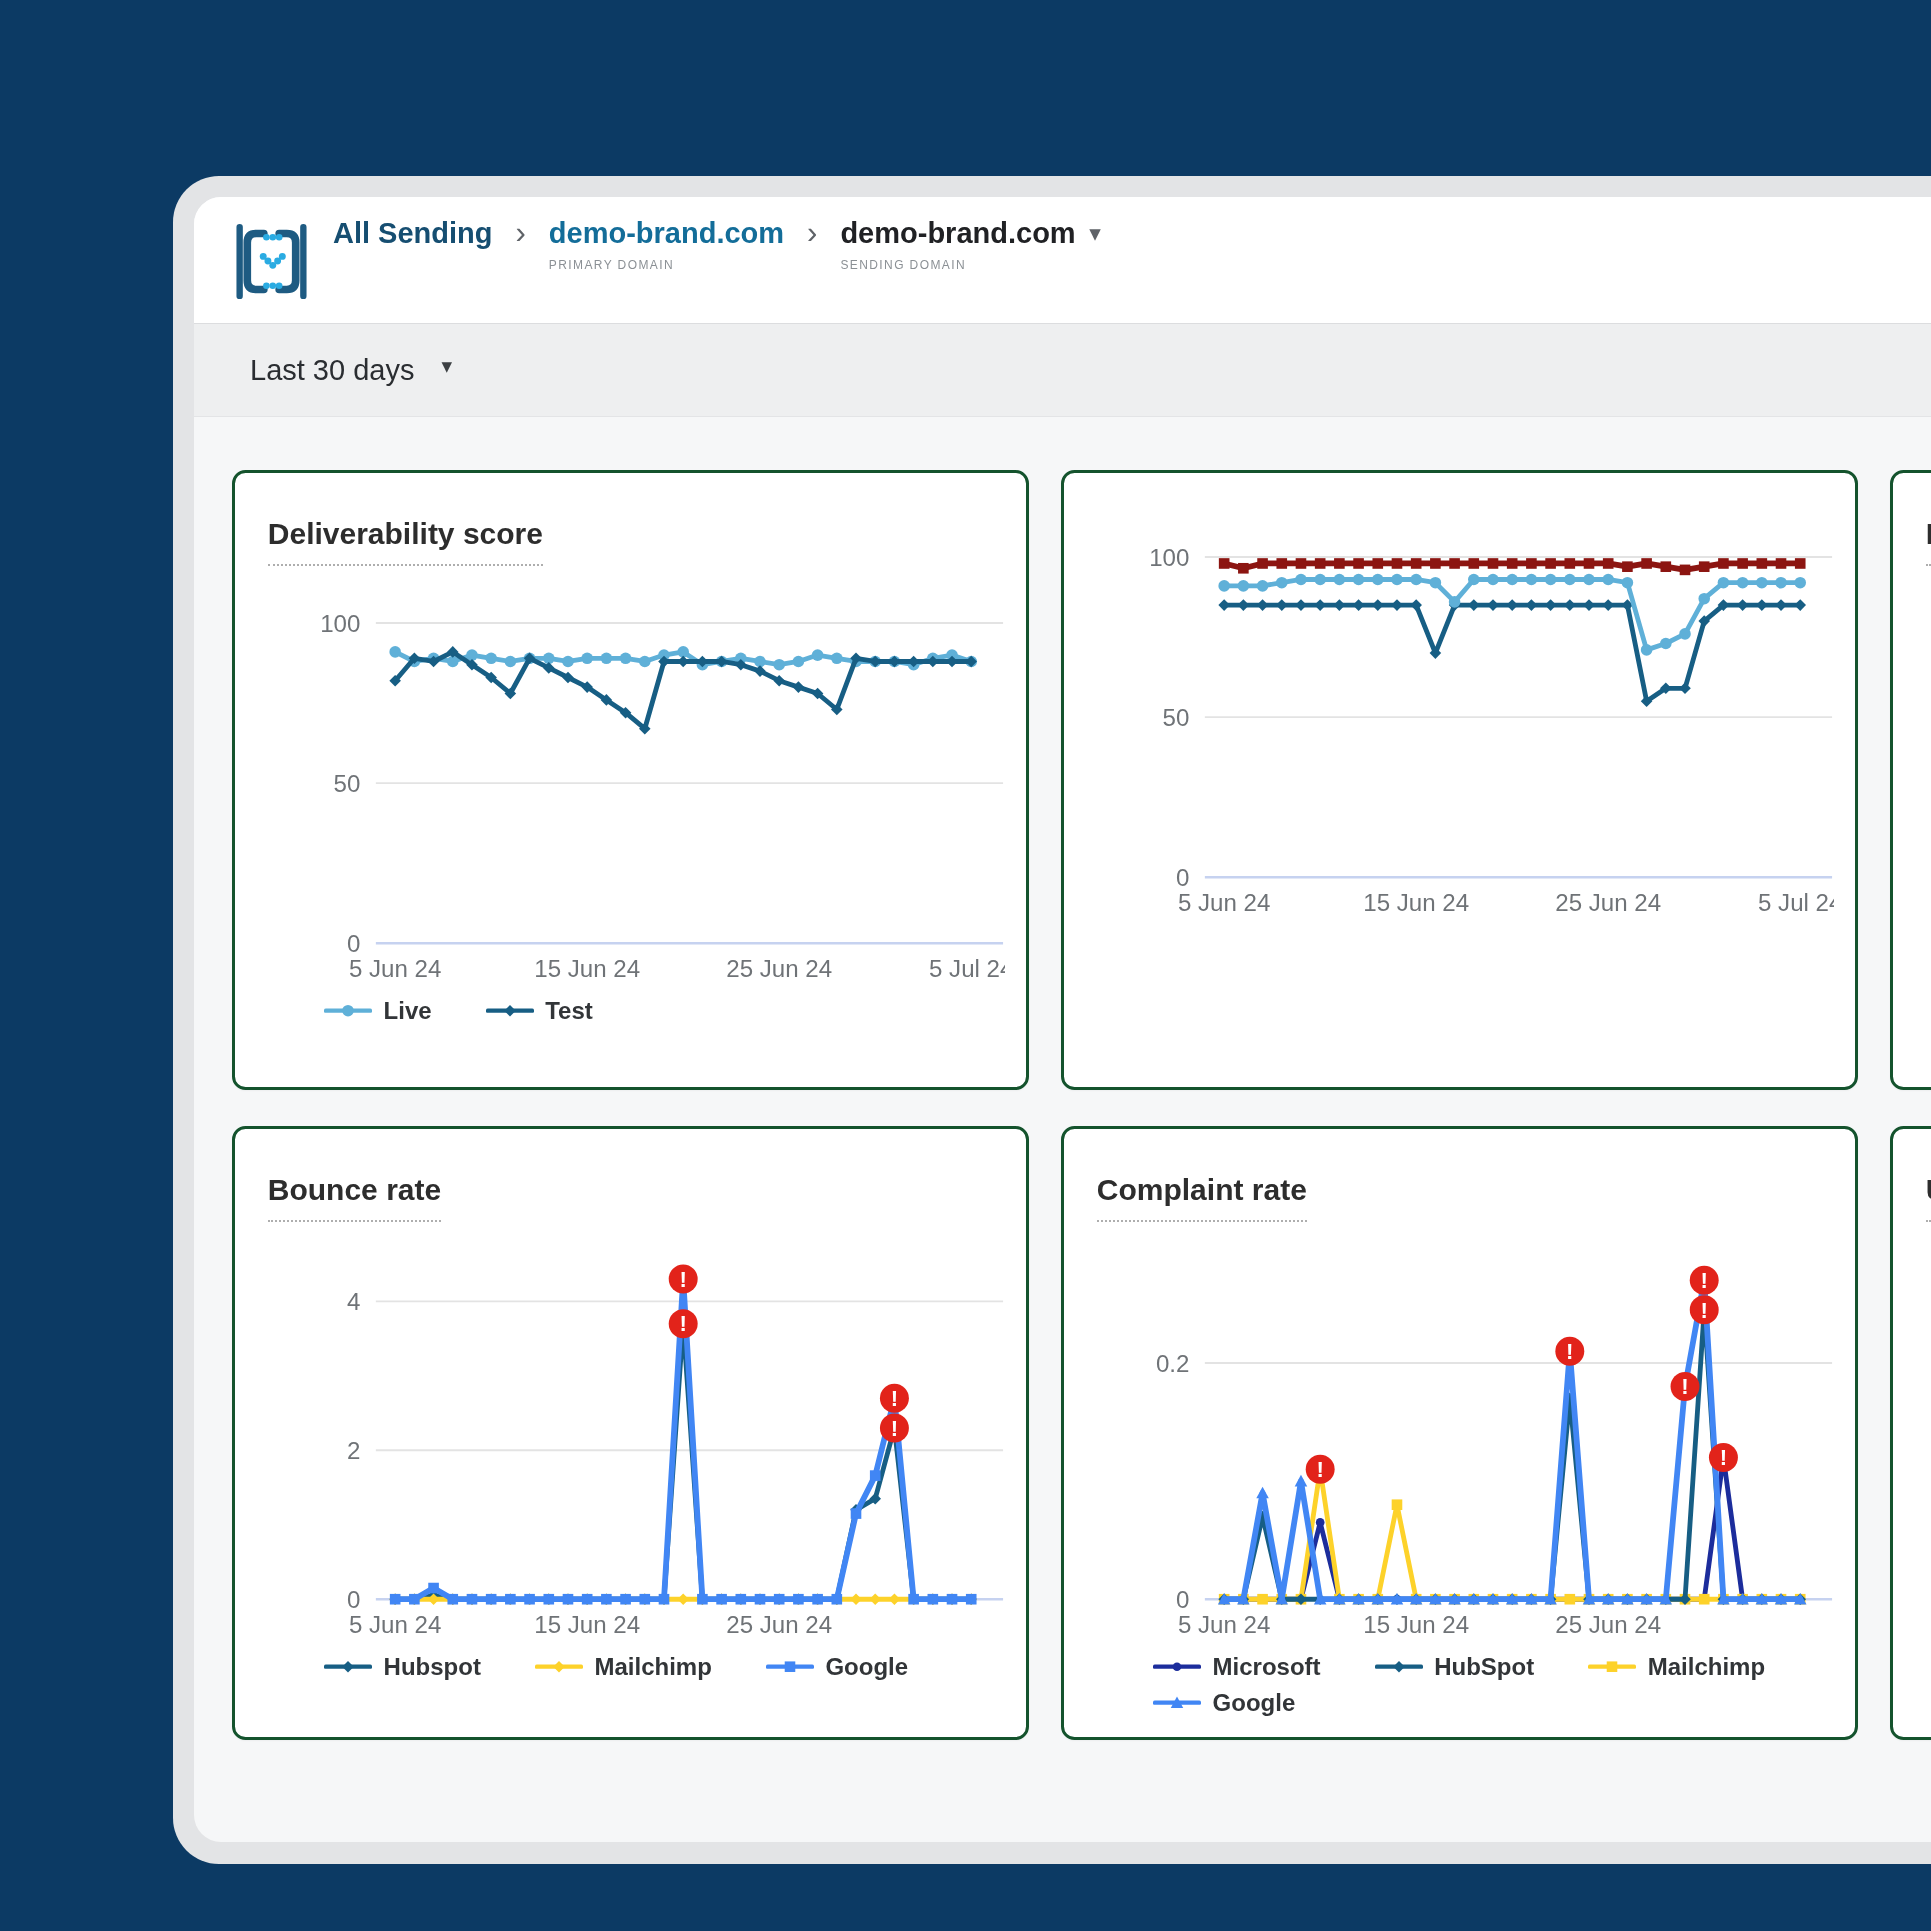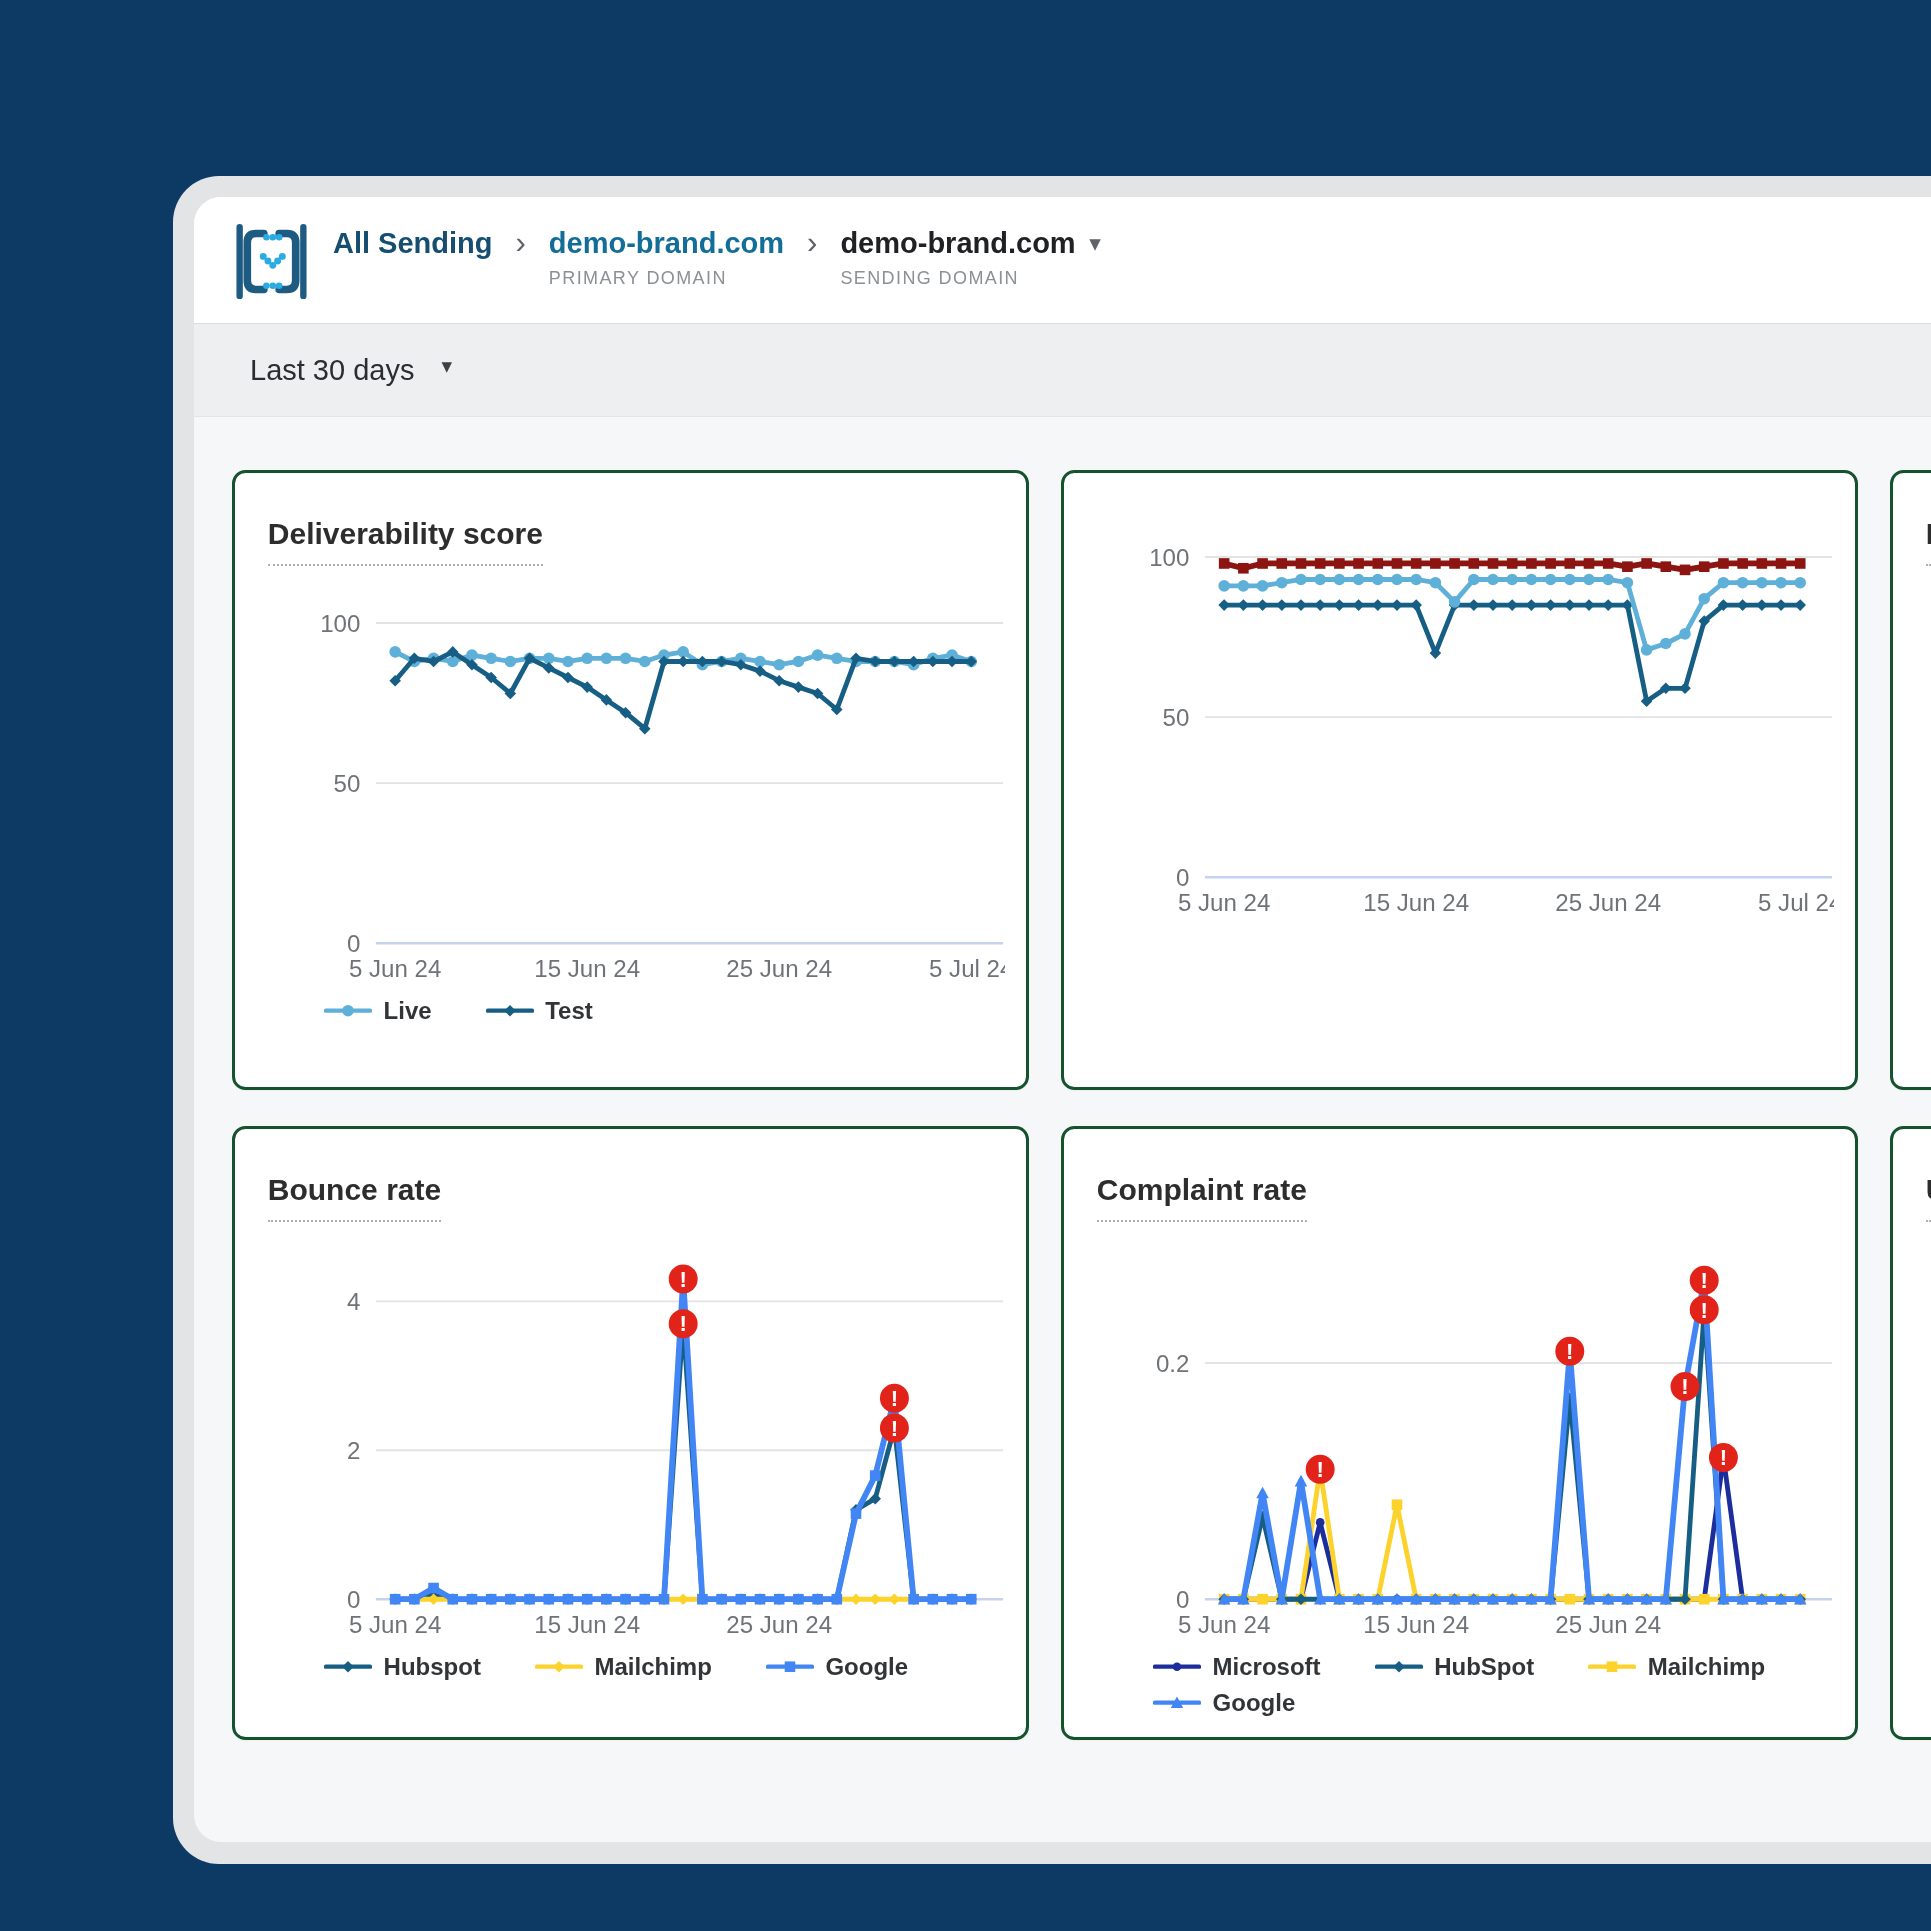--- a/index.html
+++ b/index.html
@@ -14,27 +14,27 @@
   }
   .panel{
     position:absolute;left:194px;top:197px;width:2510px;height:1645px;
     background:#f6f7f8;border-radius:27px 0 0 27px;overflow:hidden;
   }
   .topbar{
     height:126px;background:#ffffff;display:flex;align-items:flex-start;
     padding-left:39px;box-sizing:border-box;
   }
   .brand{margin-top:25px;margin-right:23px;}
-  .crumbs{display:flex;align-items:flex-start;margin-top:29px;}
+  .crumbs{display:flex;align-items:flex-start;margin-top:19px;}
   .crumb{display:flex;flex-direction:column;}
   .crumb-label{font-size:29px;font-weight:700;line-height:35px;white-space:nowrap;cursor:pointer;}
   .crumb-label.c1{color:#164e71;}
   .crumb-label.c2{color:#136d99;}
   .crumb-label.c3{color:#202124;}
-  .crumb-sub{font-size:18px;color:#8b9095;letter-spacing:1.4px;margin-top:6.8px;white-space:nowrap;}
+  .crumb-sub{font-size:12px;color:#8b9095;letter-spacing:1.4px;margin-top:6.8px;white-space:nowrap;}
   .crumb-sep{font-size:31px;color:#5f6368;line-height:33px;margin:0 23px;font-weight:400;}
   .caret{display:inline-block;color:#5f6368;font-size:23px;line-height:35px;margin-left:13.5px;}
   .filterbar{
     height:94px;background:#eeeff0;border-top:1px solid #dcdddf;border-bottom:1px solid #e3e4e6;
     display:flex;align-items:center;padding-left:56px;box-sizing:border-box;
   }
   .filter-btn{display:flex;align-items:flex-start;cursor:pointer;}
   .filter-label{font-size:29px;color:#2a2d31;}
   .filter-caret{font-size:21px;color:#3c4043;margin-left:27px;}
   .grid{

